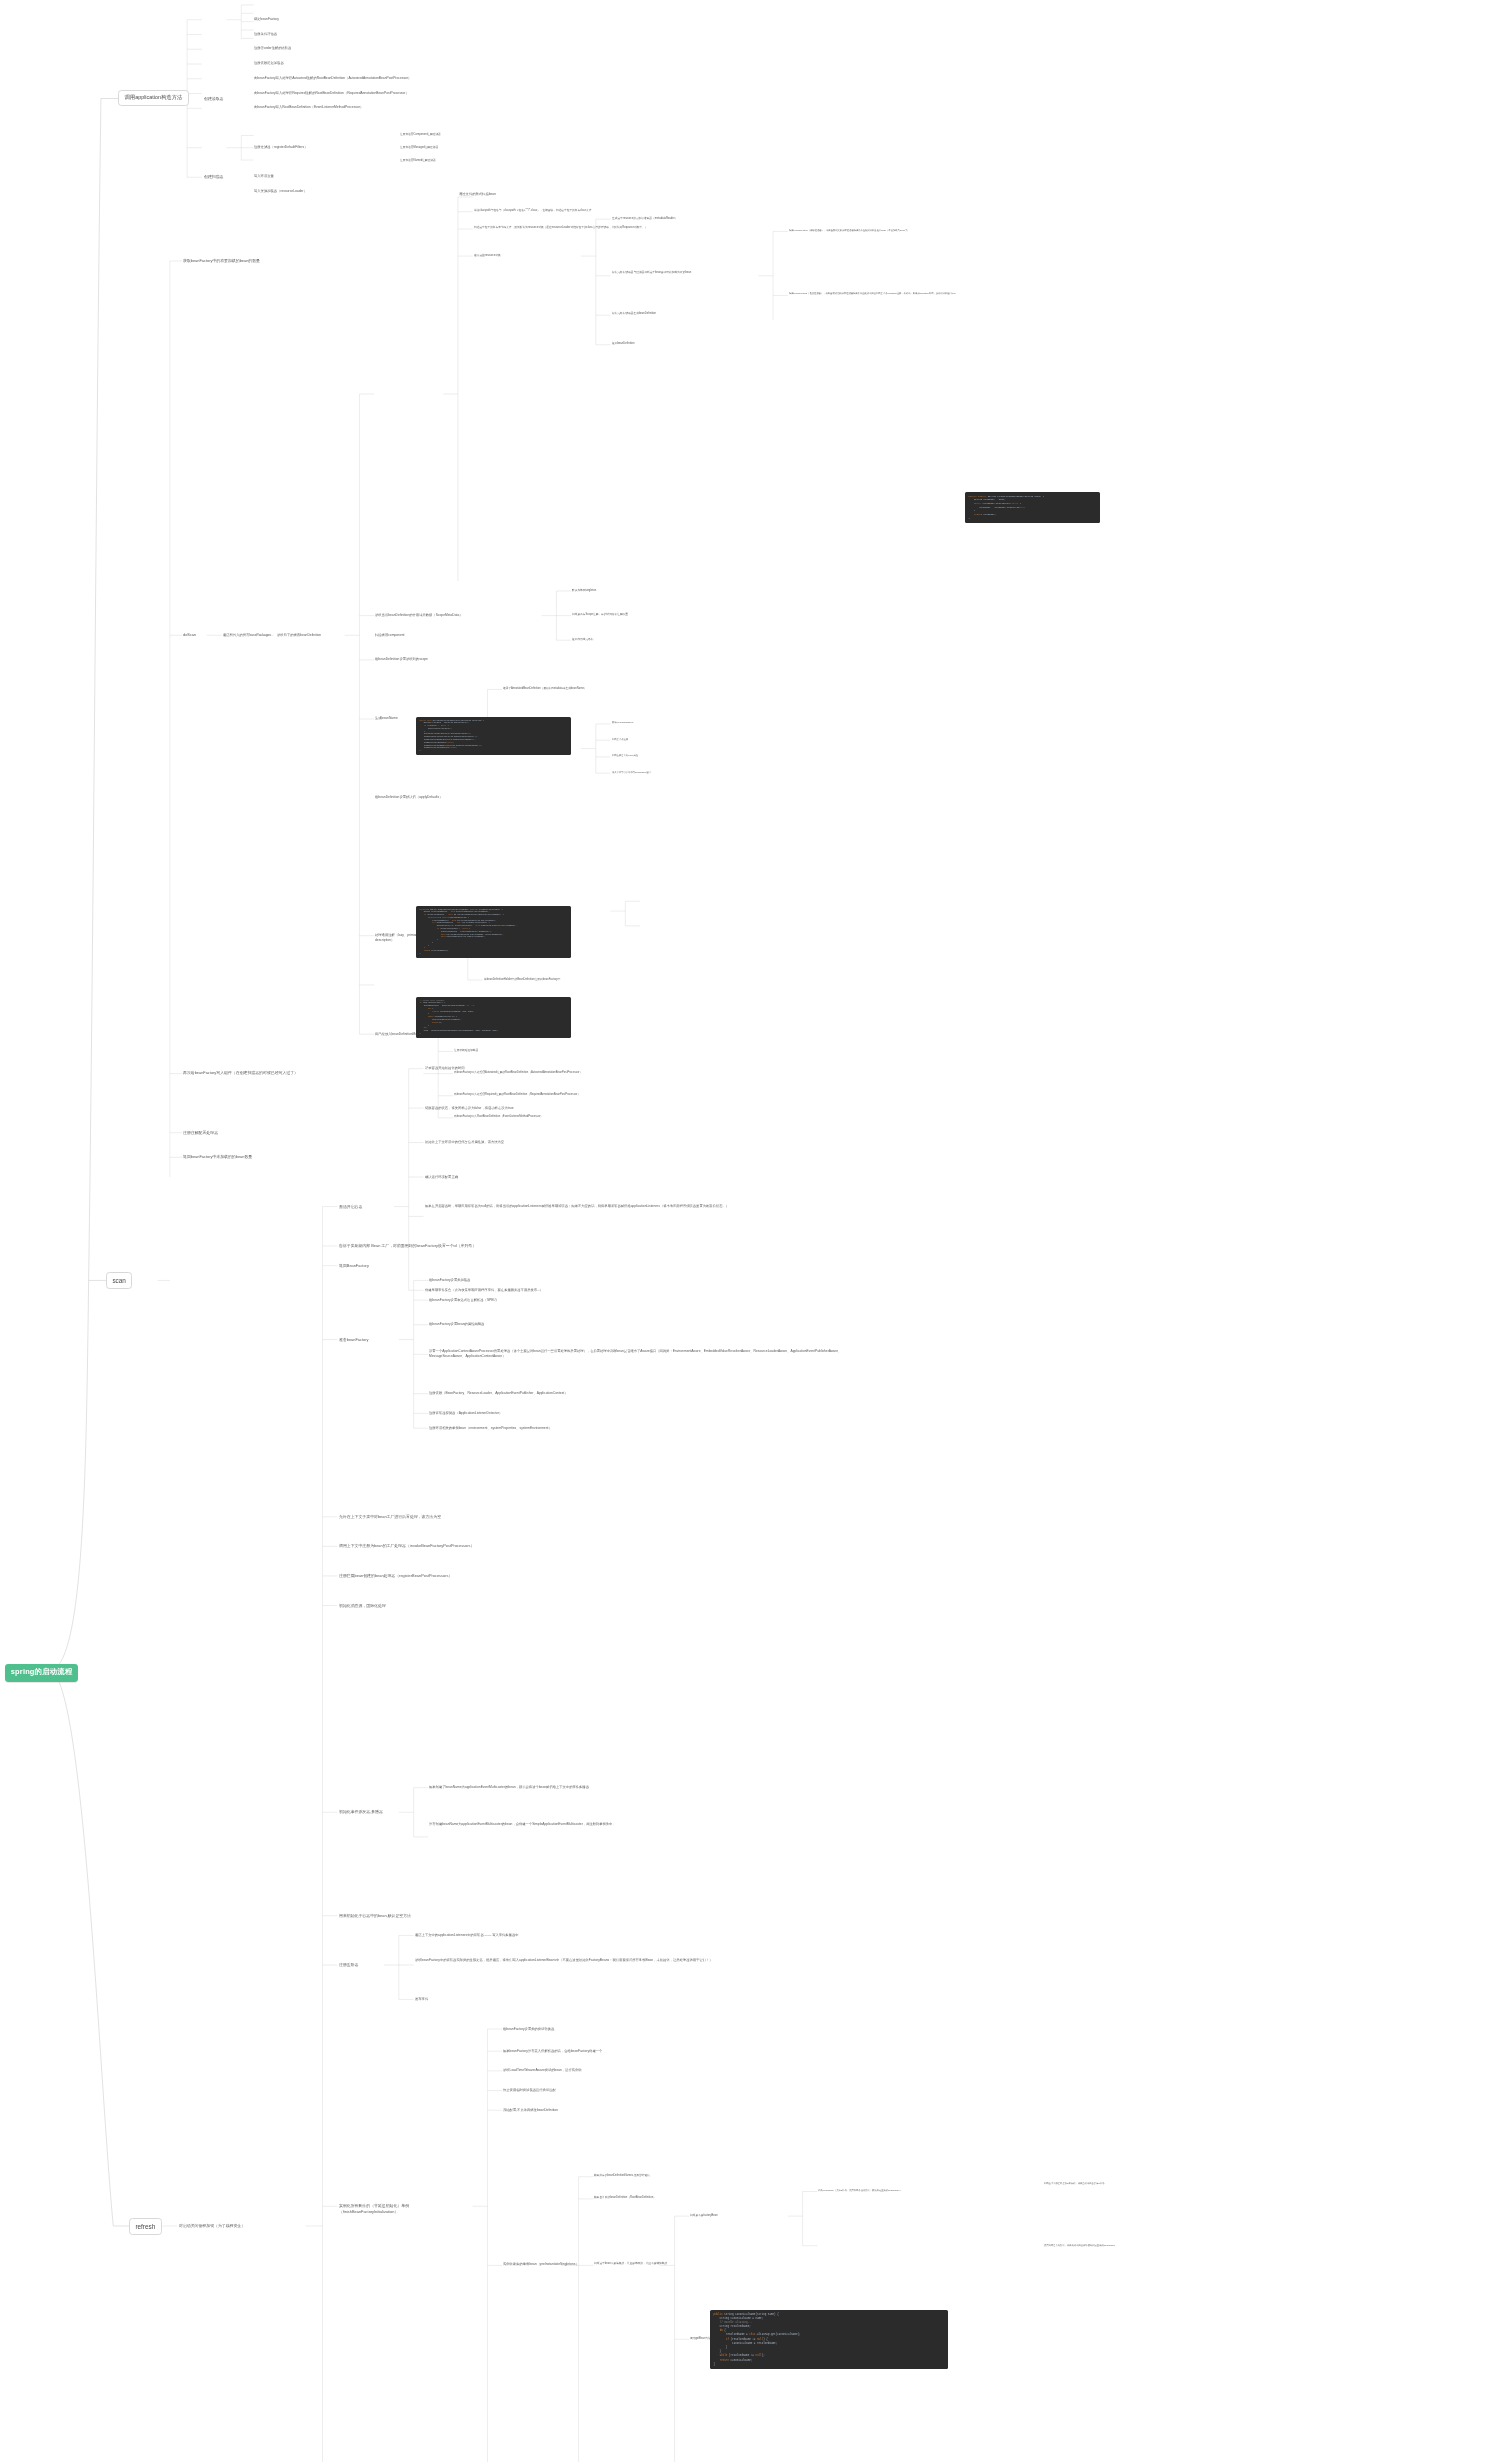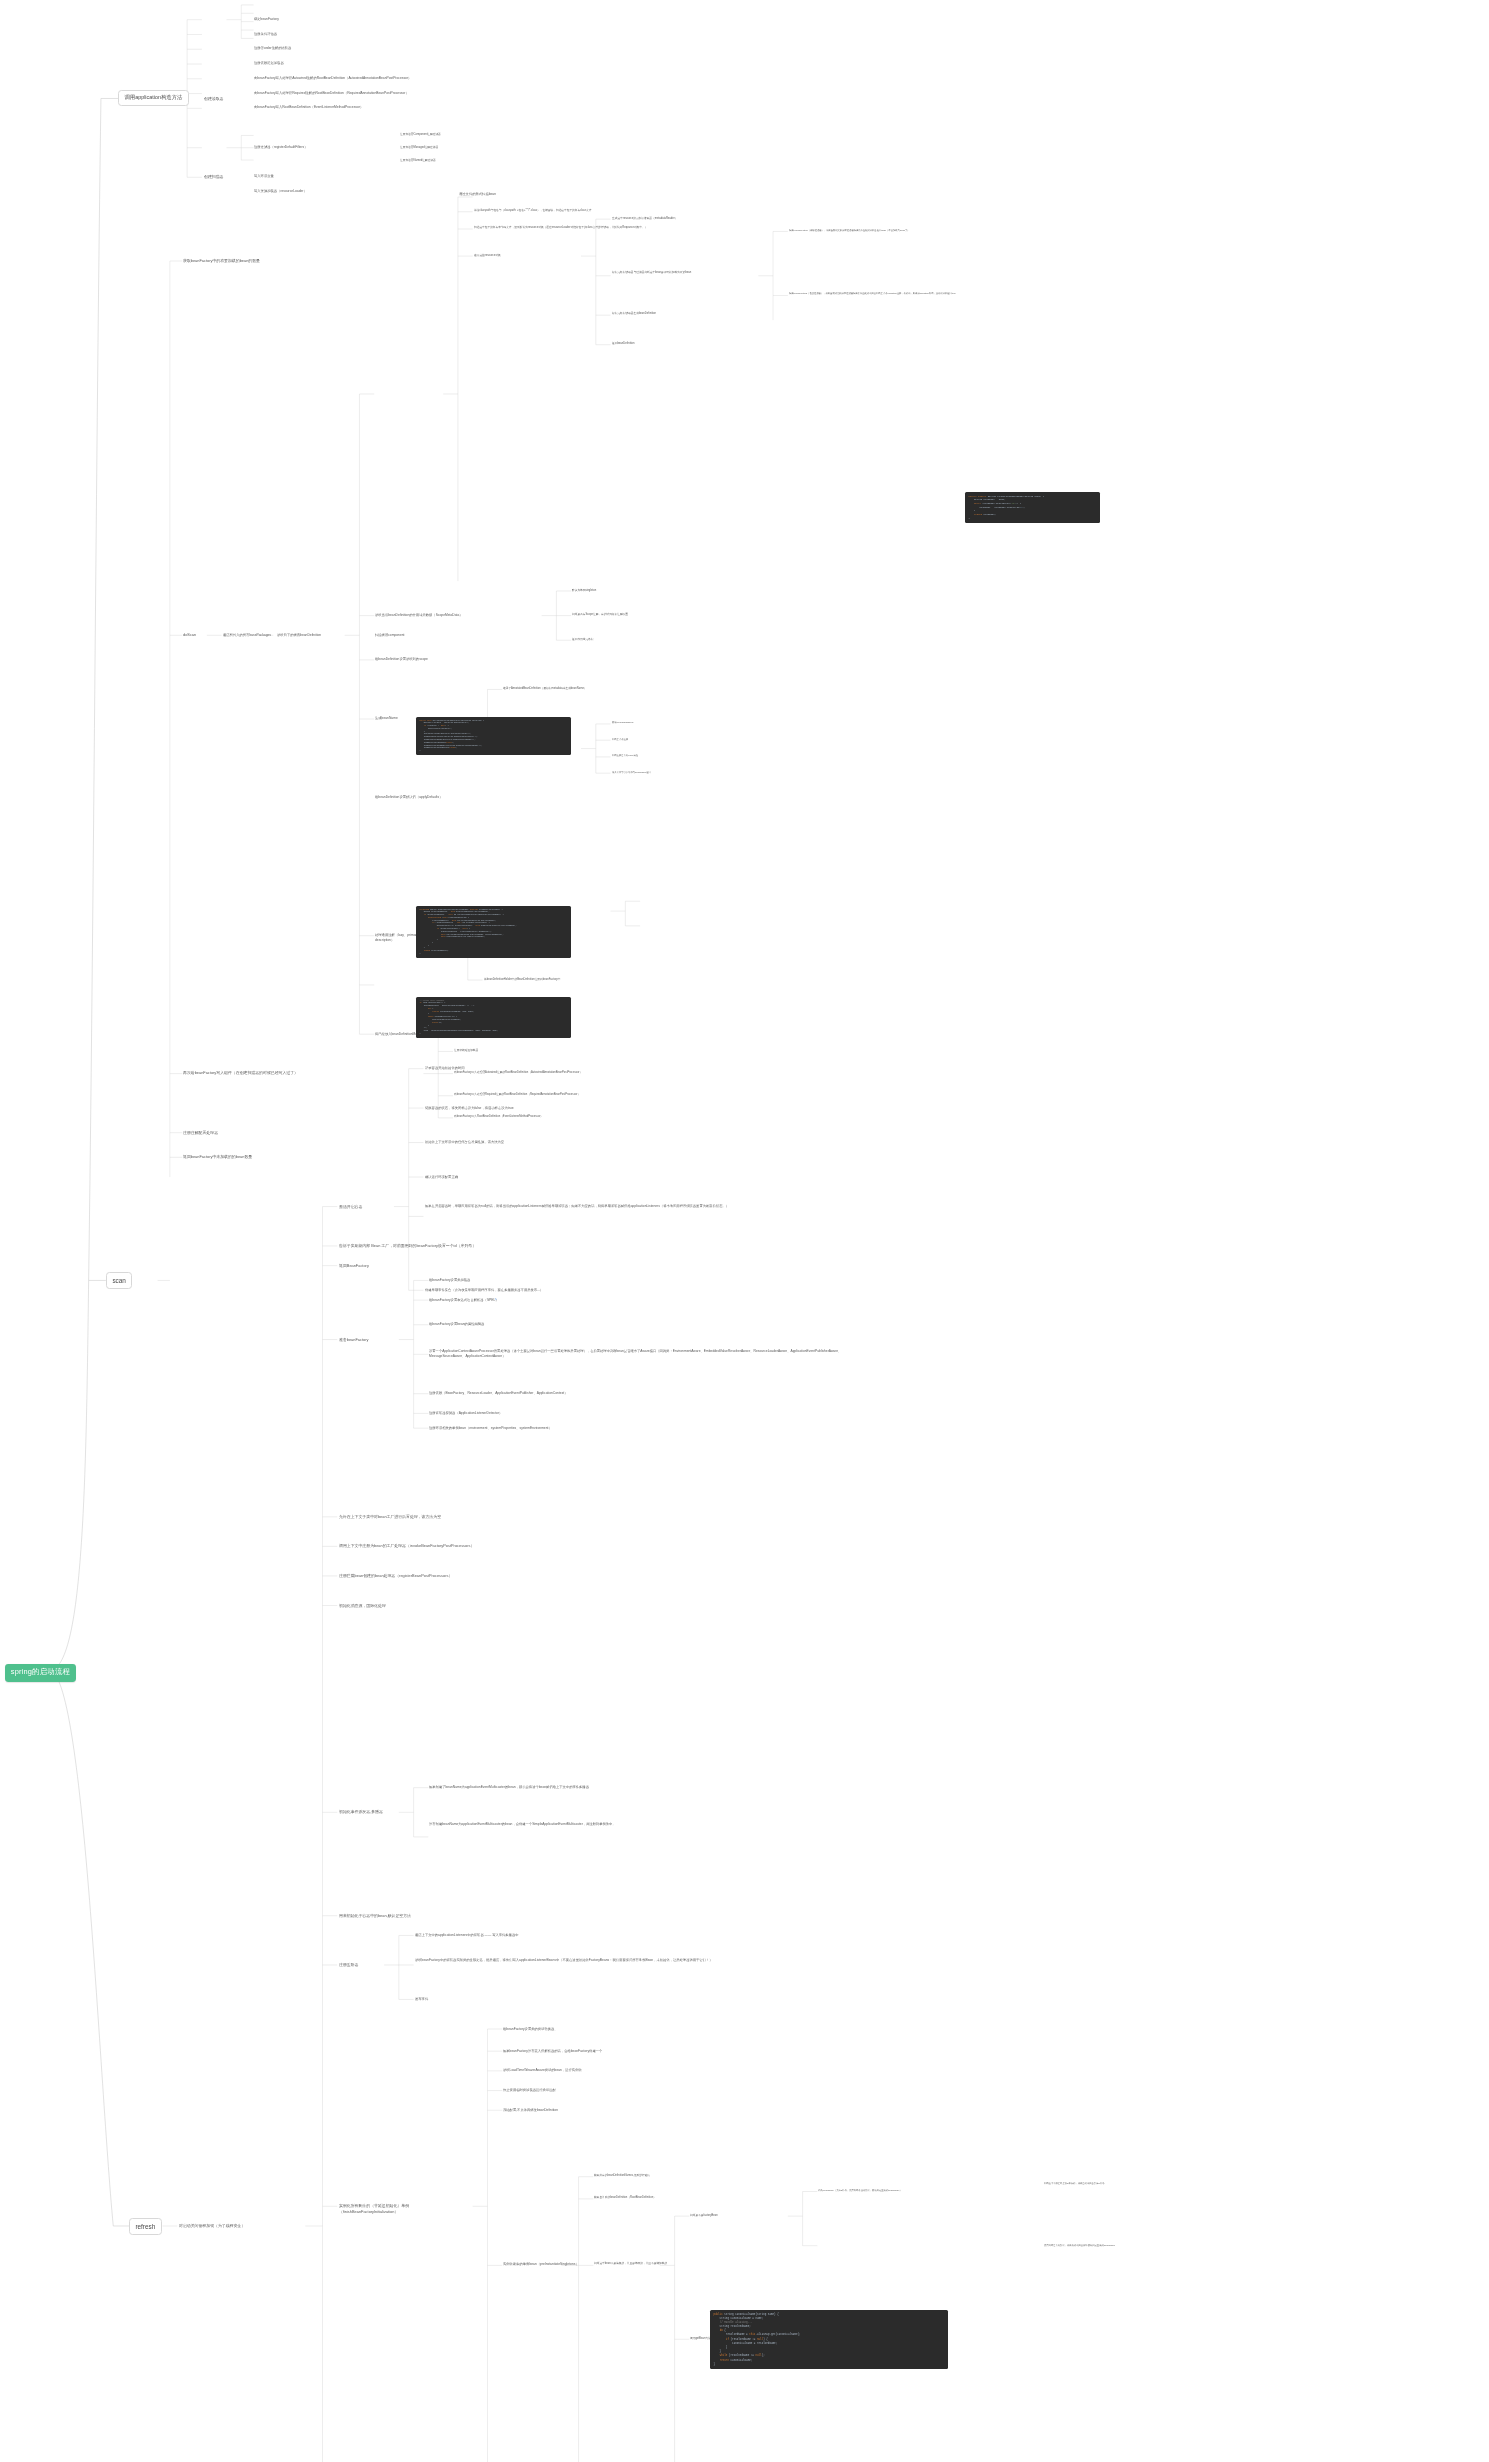--- a/index.html
+++ b/index.html
@@ -6,21 +6,21 @@
   body{
     width:1489px;height:3338px;position:relative;overflow:hidden;
     font-family:"Liberation Sans","DejaVu Sans",sans-serif;
     color:#4a4a4a;
   }
   #canvas{position:absolute;inset:0;}
   svg.links{position:absolute;left:0;top:0;width:1489px;height:3338px;pointer-events:none;}
   .node{position:absolute;white-space:pre-wrap;line-height:1.45;color:#5a5a5a;}
   .n-root{
     background:#4FC08D;color:#fff;border-radius:3.4px;
-    padding:3.4px 5.9px;font-size:7.4px;font-weight:400;letter-spacing:0.2px;
+    padding:3.4px 5.9px;font-size:7.4px;font-weight:700;letter-spacing:0.2px;
     box-shadow:0 0.5px 1px rgba(0,0,0,.10);
   }
   .n-main{
     background:#fff;border:0.5px solid #d8d8d8;border-radius:3.4px;
     padding:3px 5.4px;font-size:6.4px;color:#4a4a4a;
   }
   .n-l2{font-size:3.9px;}
   .n-l3{font-size:3.3px;}
   .n-l4{font-size:2.7px;}
   .n-l5{font-size:2.3px;}

